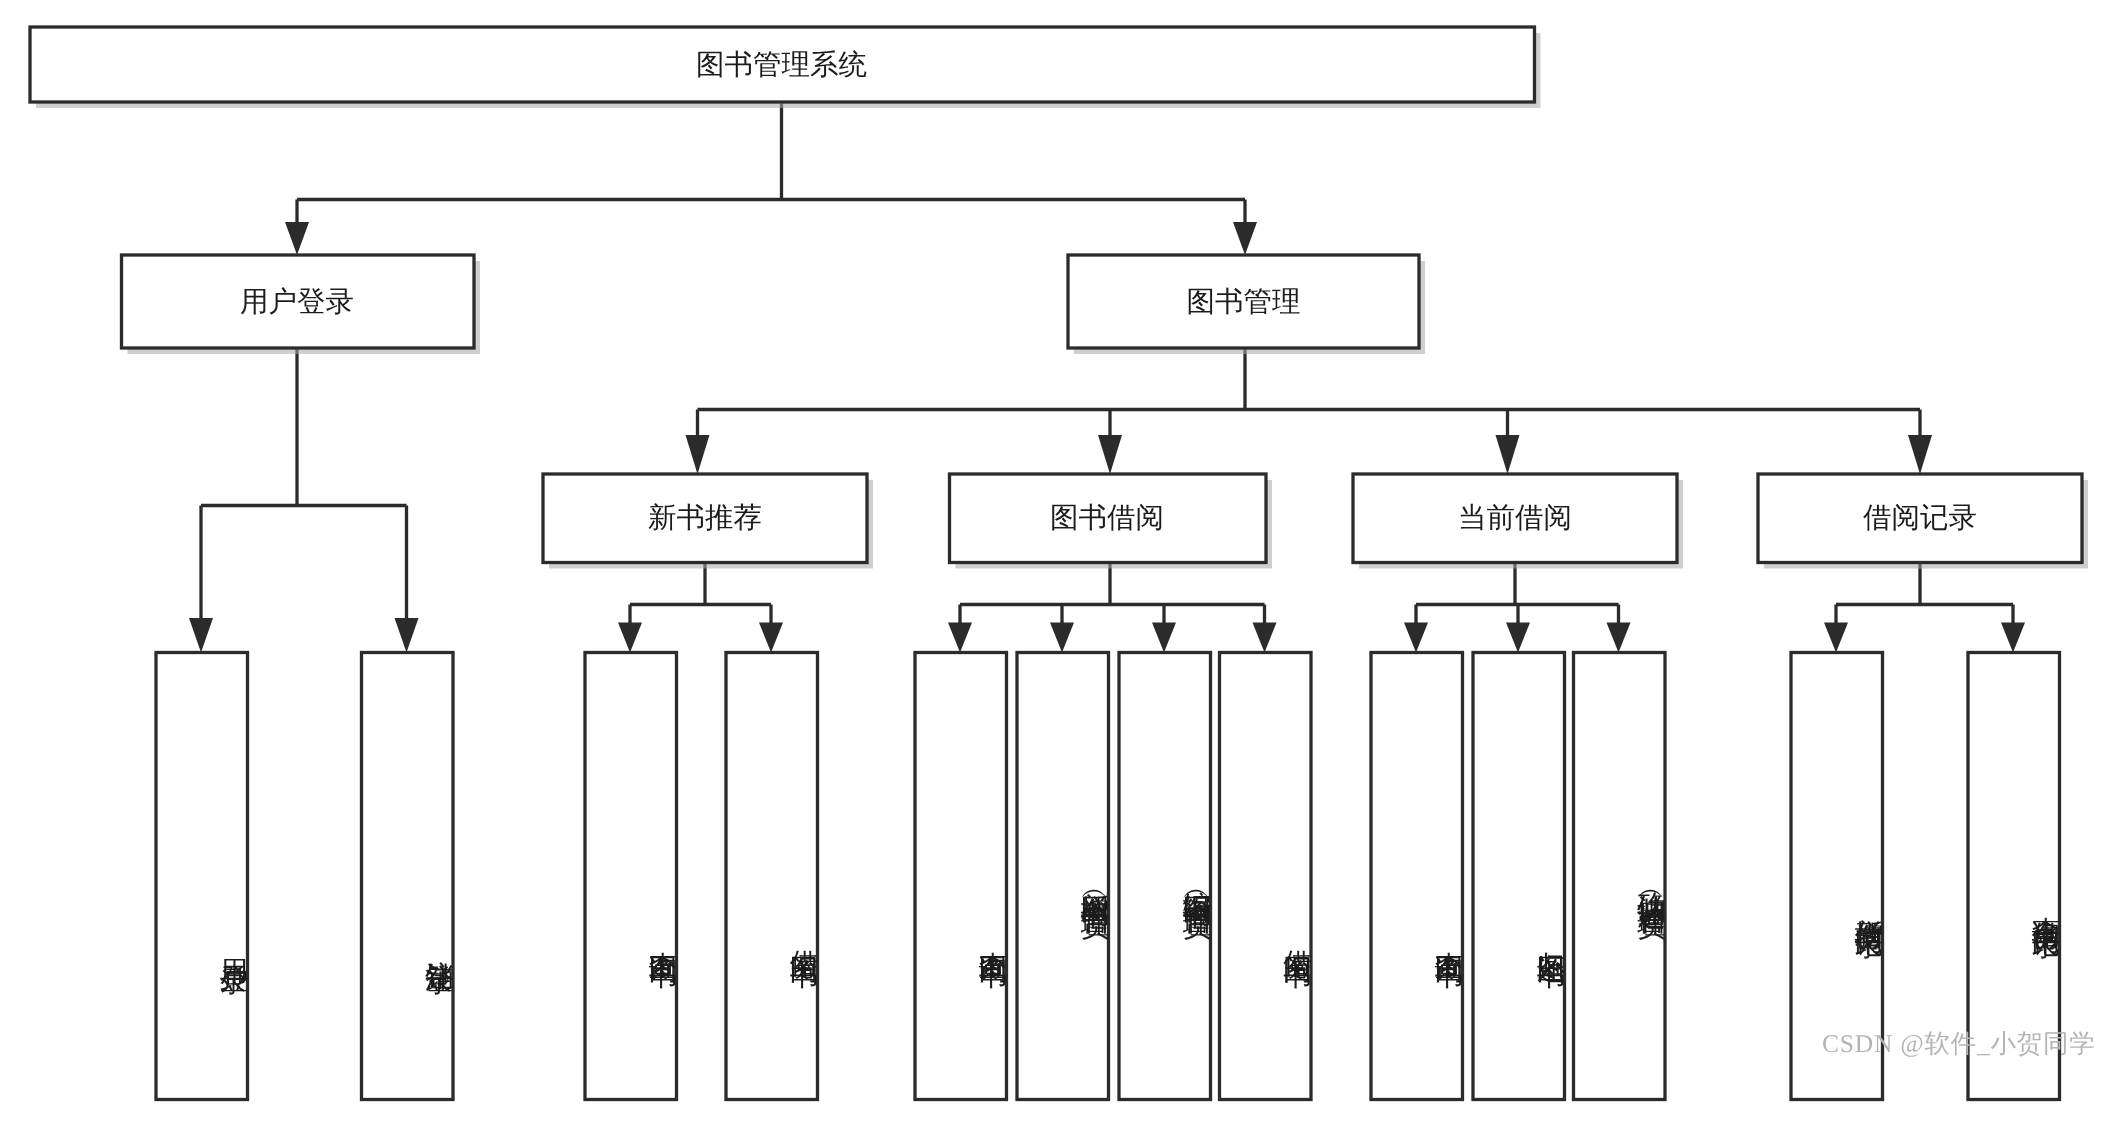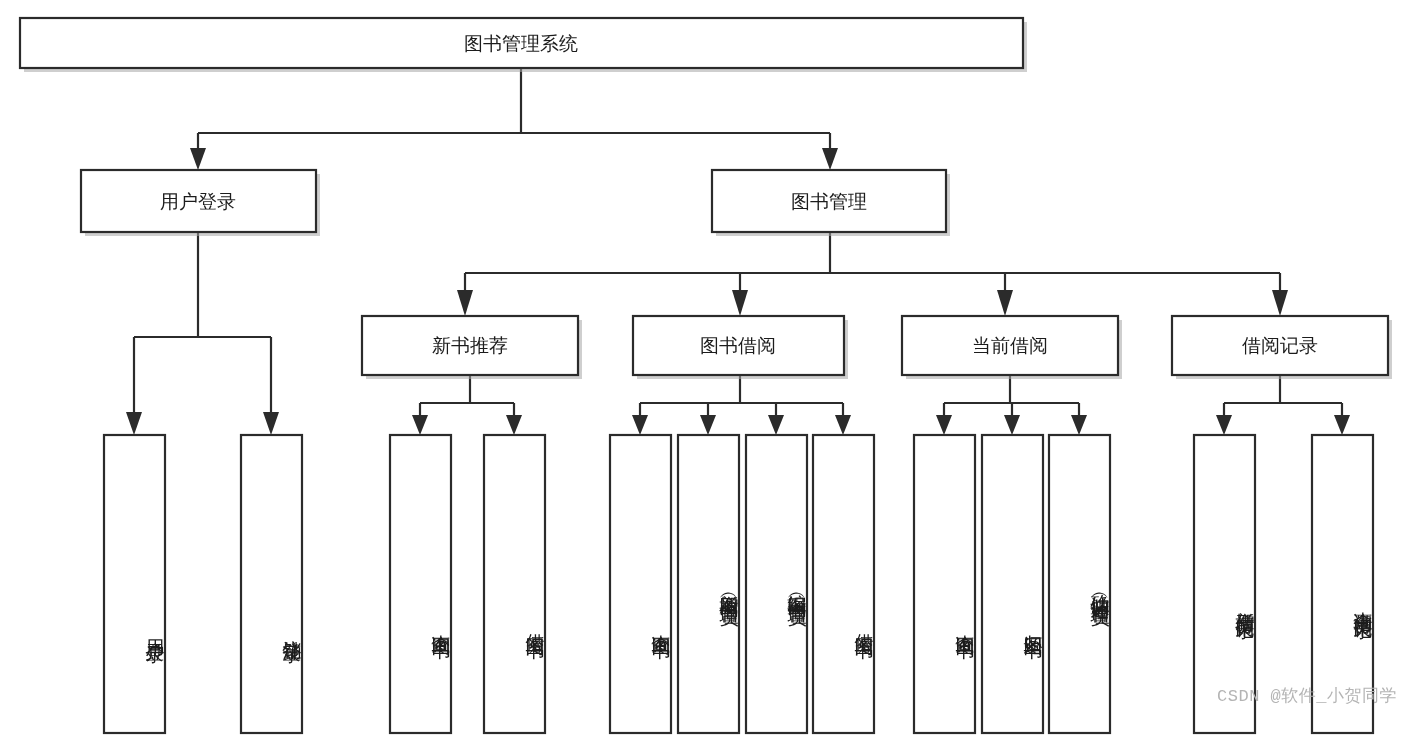--- a/index.html
+++ b/index.html
@@ -64,21 +64,21 @@
     line-height: 1.05;
     letter-spacing: 2px;
     color: #1c1c1c;
     white-space: nowrap;
     pointer-events: none;
   }
   .watermark {
     position: absolute;
     right: 8px;
     bottom: 6px;
-    font-family: Liberation Mono, monospace;
+    font-family: Liberation Serif, serif;
     font-size: 17px;
     color: #b4b4b4;
     white-space: nowrap;
     letter-spacing: 0.5px;
   }
 </style>
 </head>
 <body>
 
 <div id="diagram-root">

